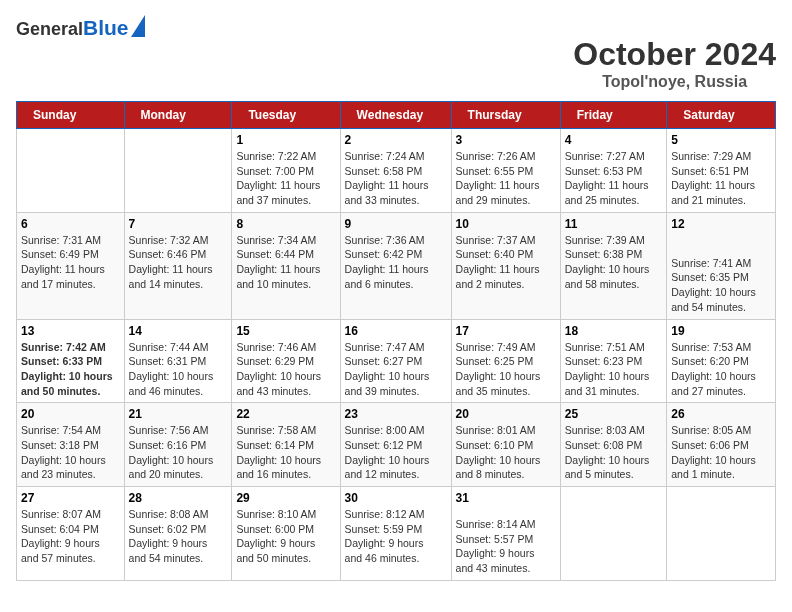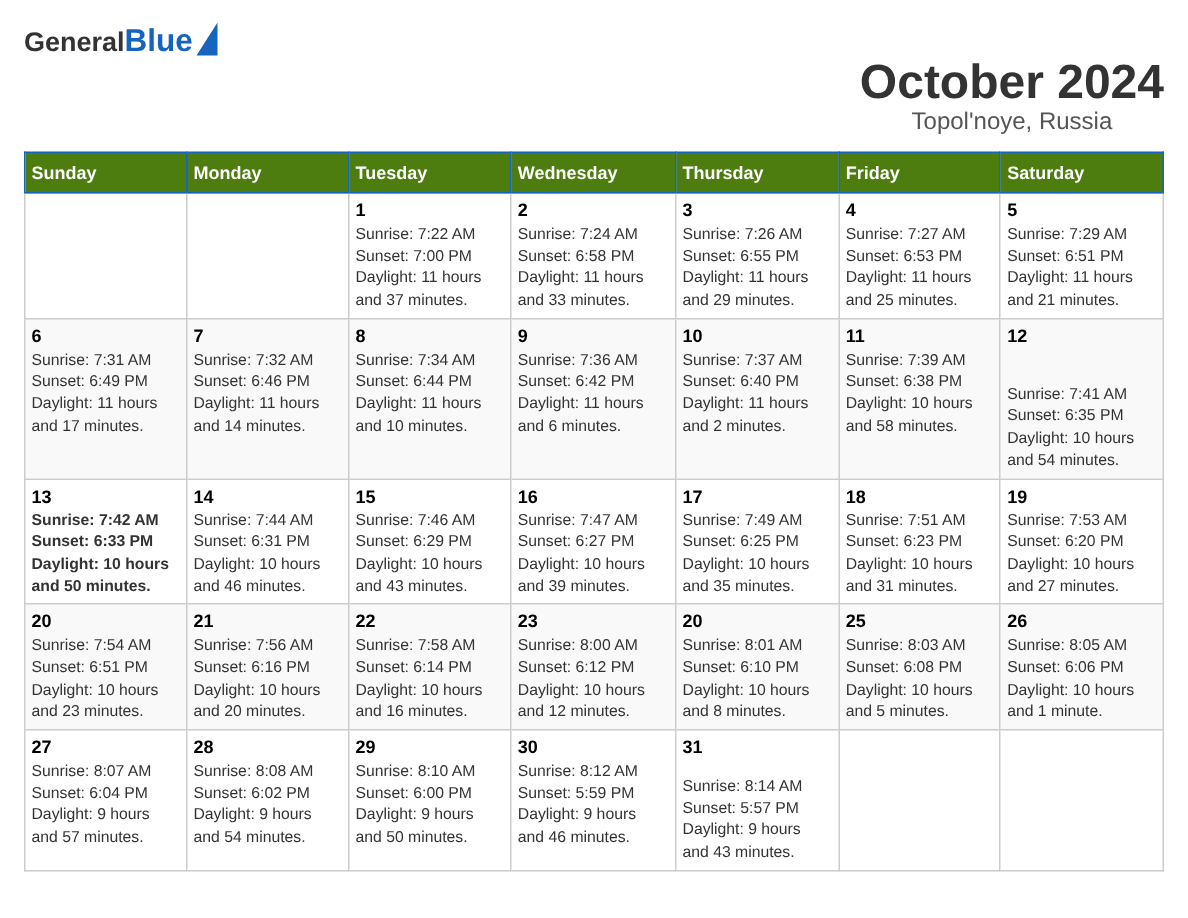--- a/index.html
+++ b/index.html
@@ -26,31 +26,31 @@
       width: 0;
       height: 0;
       border-left: 14px solid transparent;
       border-bottom: 22px solid #1565C0;
       margin-left: 2px;
       position: relative;
       top: -2px;
     }
     .title-block { text-align: center; margin-top: 20px; }
     .title-block h1 { font-size: 32px; font-weight: bold; color: #333; }
-    .title-block h2 { font-size: 16px; font-weight: normal; color: #555; }
+    .title-block h2 { font-size: 16px; font-weight: bold; color: #555; }
 
     table {
       width: 100%;
       border-collapse: collapse;
       font-size: 11px;
     }
     thead tr th {
-      background-color: #4d7c0f;
+      background-color: #b91c1c;
       color: #fff;
-      padding: 6px 4px;
+      padding: 6px 16px;
       text-align: left;
       font-size: 12px;
       font-weight: bold;
       border: 1px solid #1565C0;
     }
     tbody tr td {
       border: 1px solid #ccc;
       vertical-align: top;
       padding: 4px;
       width: 113px;
@@ -240,21 +240,21 @@
           <div class="day-info" style="white-space: pre-line;">Sunrise: 7:53 AM
 Sunset: 6:20 PM
 Daylight: 10 hours
 and 27 minutes.</div>
         </td>
       </tr>
       <tr>
         <td>
           <span class="day-num">20</span>
           <div class="day-info" style="white-space: pre-line;">Sunrise: 7:54 AM
-Sunset: 6:51 PM
+Sunset: 3:18 PM
 Daylight: 10 hours
 and 23 minutes.</div>
         </td>
         <td>
           <span class="day-num">21</span>
           <div class="day-info" style="white-space: pre-line;">Sunrise: 7:56 AM
 Sunset: 6:16 PM
 Daylight: 10 hours
 and 20 minutes.</div>
         </td>

